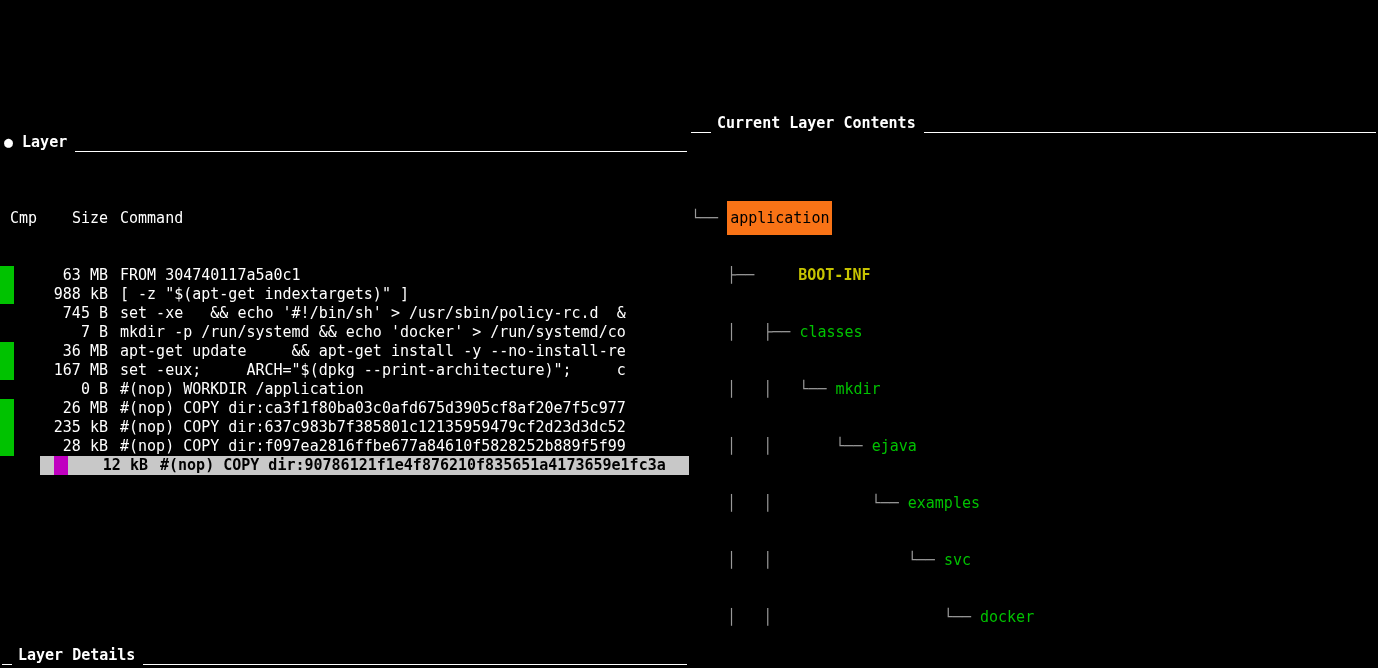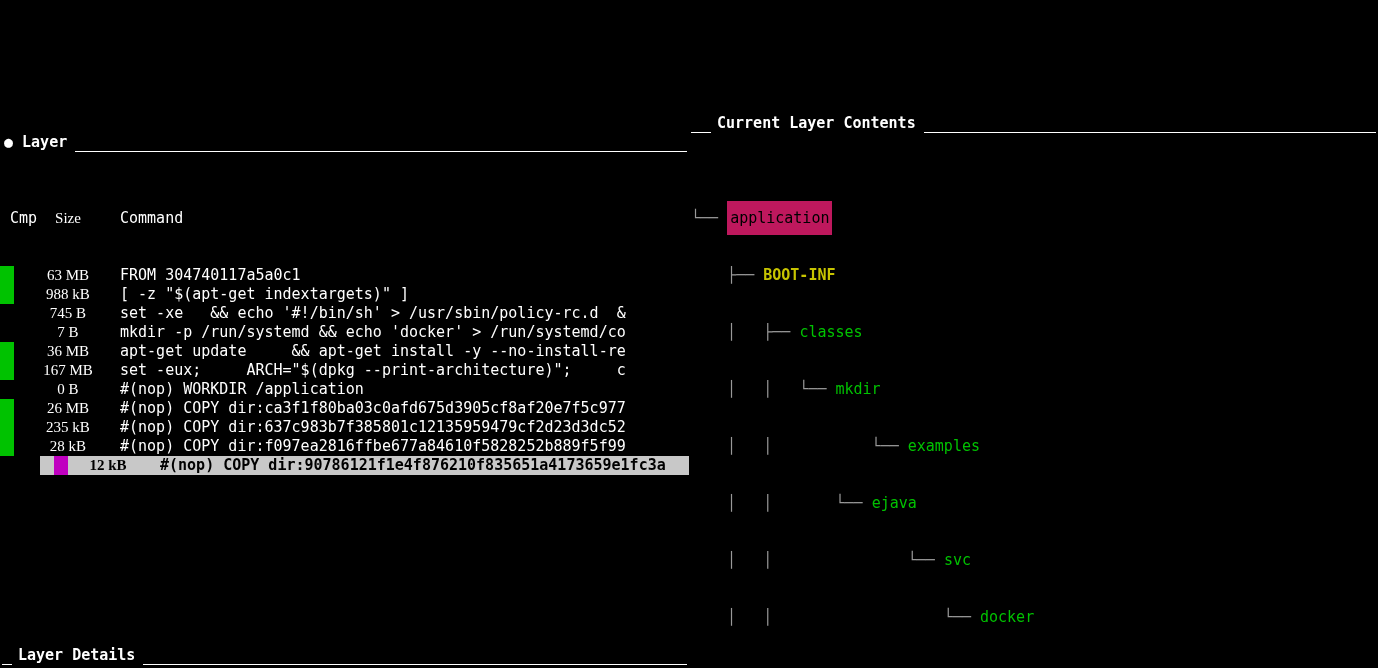--- a/index.html
+++ b/index.html
@@ -55,46 +55,45 @@
   .cmp-cell {
     width: 28px;
     flex: none;
     display: flex;
   }
   .cmp-half { width: 14px; height: 19px; }
   .green { background: #00c200; }
   .magenta { background: #c000c0; }
   .size-cell {
     width: 84px;
-    text-align: center;
+    text-align: right;
     padding-right: 4px;
     flex: none;
-    font-family: Liberation Serif, serif;
   }
   .cmd-cell {
     flex: 1;
     overflow: hidden;
   }
   .selected-row {
     background: #c8c8c8;
     color: #000;
   }
   .bold { font-weight: bold; margin-left: 40px; }
   .tree-root {
     padding-left: 2px;
   }
   .tree-line {
     height: 19px;
   }
   .tree-app {
-    background: #be185d;
+    background: #f97316;
     color: #000;
     padding: 8px 3px;
   }
-  .tree-yellow { color: #c7c400; font-weight: bold; }
+  .tree-yellow { color: #c7c400; font-weight: bold; margin-left: 35px; }
   .tree-green { color: #00c200; font-weight: normal; }
   .tree-branch { color: #999; }
 </style>
 </head>
 <body>
 
 
 
 <div class="main">
   
@@ -149,22 +148,22 @@
     <div class="panel-header">
       <span class="line-before" style="width:20px"></span>
       <span class="title">Current Layer Contents</span>
       <span class="line-after"></span>
     </div>
     <div class="tree-root">
       <div class="tree-line"><span class="tree-branch">└── </span><span class="tree-app">application</span></div>
       <div class="tree-line"><span class="tree-branch">    ├── </span><span class="tree-yellow">BOOT-INF</span></div>
       <div class="tree-line"><span class="tree-branch">    │   ├── </span><span class="tree-green">classes</span></div>
       <div class="tree-line"><span class="tree-branch">    │   │   └── </span><span class="tree-green">mkdir</span></div>
+      <div class="tree-line"><span class="tree-branch">    │   │       └── </span><span class="tree-green">ejava</span></div>
       <div class="tree-line"><span class="tree-branch">    │   │           └── </span><span class="tree-green">examples</span></div>
-      <div class="tree-line"><span class="tree-branch">    │   │       └── </span><span class="tree-green">ejava</span></div>
       <div class="tree-line"><span class="tree-branch">    │   │               └── </span><span class="tree-green">svc</span></div>
       <div class="tree-line"><span class="tree-branch">    │   │                   └── </span><span class="tree-green">docker</span></div>
       
       
       
       
       
       
       
       

